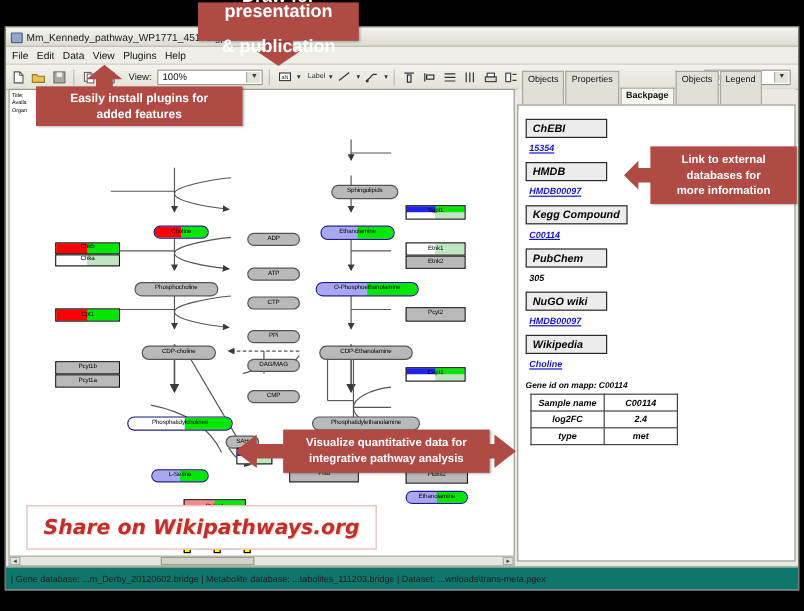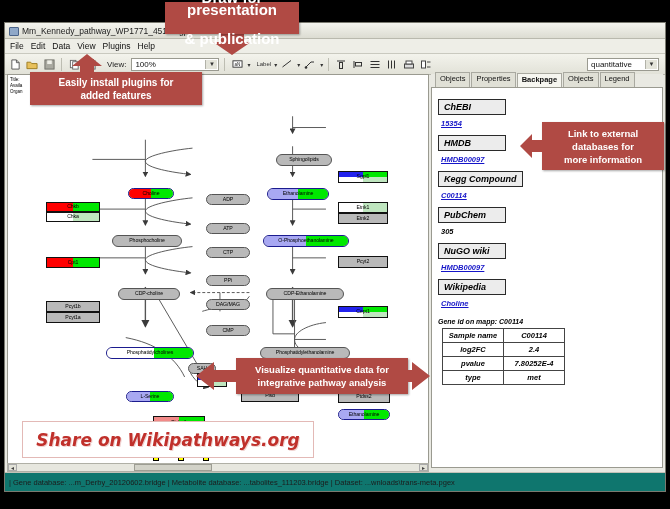--- a/index.html
+++ b/index.html
@@ -36,21 +36,21 @@
 
   
   .content{position:absolute;left:0;right:0;top:50px;bottom:22px;display:flex;}
 
   .canvaswrap{position:relative;flex:1;background:#fff;border:1px solid #9a9a90;margin:1px 0 1px 2px;overflow:hidden;}
   .canvas{position:absolute;inset:0;}
 
   .sidewrap{width:232px;margin:1px 2px 1px 2px;display:flex;flex-direction:column;position:relative;}
 
   .tabbar{height:13px;display:flex;align-items:flex-end;gap:1px;padding-left:4px;background:#e9e9e2;}
-  .tab{font-size:7.5px;padding:1px 4px 3px 4px;background:#e0e0d6;border:1px solid #a9a9a0;
+  .tab{font-size:7.5px;padding:1px 4px 16px 4px;background:#e0e0d6;border:1px solid #a9a9a0;
        border-bottom:none;color:#111;line-height:10px;}
   .tab.active{background:#f6f6f0;font-weight:bold;padding-bottom:2px;}
 
   .sidepanel{flex:1;background:#fff;border:1px solid #9a9a90;overflow:hidden;position:relative;padding:4px 6px;font-style:italic;}
 
   .dbbox{border:1px solid #2a2a2a;background:#ececec;font-size:9px;font-weight:bold;color:#000;
          padding:2px 5px;display:inline-block;min-width:68px;margin-top:7px;box-sizing:border-box;}
   .dblink{font-size:7.5px;color:#1414c8;text-decoration:underline;margin-top:4px;margin-left:3px;display:block;font-weight:bold;}
   .dbplain{font-size:7.5px;color:#000;margin-top:4px;margin-left:3px;display:block;font-weight:bold;}
   .exprhdr{font-size:9.5px;font-weight:bold;color:#000;margin-top:10px;}
@@ -464,24 +464,20 @@
             <tbody id="expr-body">
                 <tr>
                   <td>Sample name</td>
                   <td>C00114</td>
                 </tr>
                 <tr>
                   <td>log2FC</td>
                   <td>2.4</td>
                 </tr>
                 <tr>
-                  <td>pvalue</td>
-                  <td>7.80252E-4</td>
-                </tr>
-                <tr>
                   <td>type</td>
                   <td>met</td>
                 </tr>
               </tbody>
           </table>
         </div>
       </div>
     </div>
 
     <div class="hscroll">

